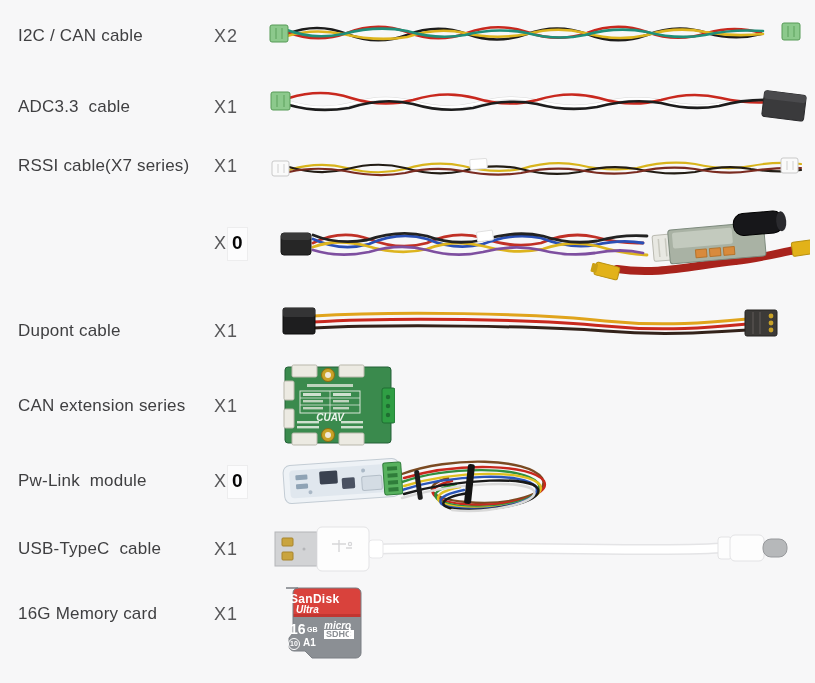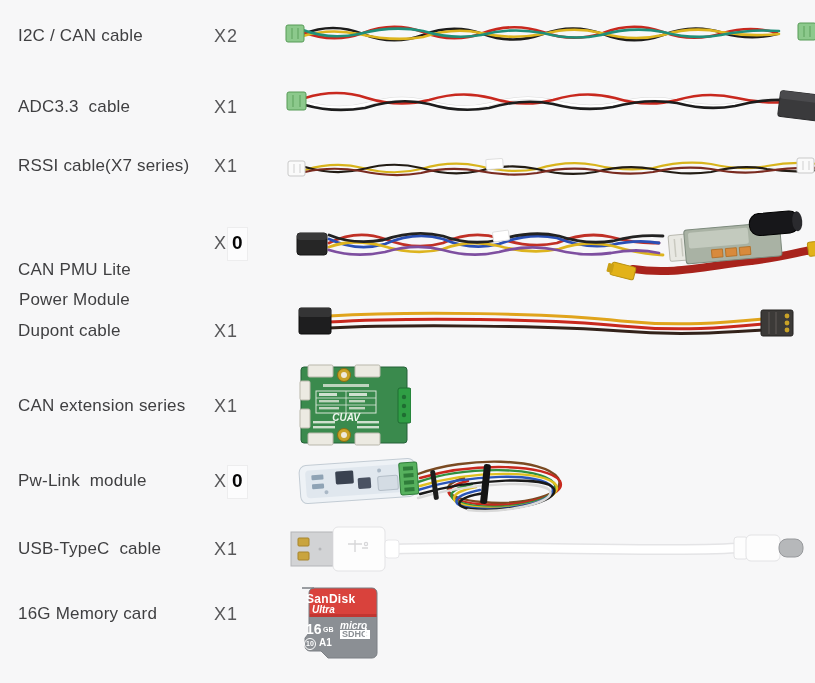--- a/index.html
+++ b/index.html
@@ -7,21 +7,21 @@
   .stage{position:relative;width:815px;height:683px;background:#f7f7f8;overflow:hidden;}
   .label{position:absolute;left:18px;font-size:17px;color:#3f3f41;letter-spacing:.2px;white-space:pre;text-align:center;}
   .label.two-line span{display:block;line-height:30px;}
   .qty{position:absolute;left:214px;font-size:18px;color:#58585a;letter-spacing:1px;text-align:right;}
   .qty .num{color:#58585a;}
   .qty.edited .num{
     display:inline-block;background:#fcfcfd;color:#050505;font-weight:700;
     font-size:19px;line-height:28px;padding:1px 4px 3px 4px;margin-left:1px;
     box-shadow:0 0 0 1px #ededee;letter-spacing:0;
   }
-  .img{position:absolute;margin-left:16px;}
+  .img{position:absolute;}
   svg{display:block;}
   .sd-text{position:absolute;color:#fff;line-height:1;}
 </style>
 </head>
 <body>
 
 <div class="stage">
 
   <div class="label" style="top:26px"><span>I2C / CAN cable</span></div>
   <div class="qty" style="top:26px"><span>X</span><span class="num">2</span></div>
@@ -74,23 +74,20 @@
       <rect x="205" y="13" width="17" height="10" rx="1.5" fill="#ffffff" stroke="#dedede" transform="rotate(-4 213 18)"></rect>
       <rect x="7" y="15" width="17" height="15" rx="2" fill="#fafafa" stroke="#c9c9c9"></rect>
       <line x1="13" y1="18" x2="13" y2="27" stroke="#dcdcdc" stroke-width="1.4"></line>
       <line x1="19" y1="18" x2="19" y2="27" stroke="#dcdcdc" stroke-width="1.4"></line>
       <rect x="516" y="12" width="17" height="15" rx="2" fill="#fafafa" stroke="#c9c9c9"></rect>
       <line x1="522" y1="15" x2="522" y2="24" stroke="#dcdcdc" stroke-width="1.4"></line>
       <line x1="528" y1="15" x2="528" y2="24" stroke="#dcdcdc" stroke-width="1.4"></line>
     </svg>
   </div>
 
-  <div class="label two-line" style="top:215px">
-    <span>CAN PMU Lite</span><span>Power Module</span>
-  </div>
   <div class="qty edited" style="top:228px"><span>X</span><span class="num">0</span></div>
   <div class="img" style="left:265px;top:205px">
     <svg width="545" height="85" viewBox="0 0 545 85">
       <g fill="none" stroke-linecap="round" stroke-width="2.8">
         <path stroke="#c03026" d="M48 38 q28 -14 56 -4 q30 12 58 4 q28 -13 56 -5 q30 11 58 5 q28 -12 54 -6 q26 7 48 6"></path>
         <path stroke="#2a4fb5" d="M48 34 q28 13 56 5 q30 -13 58 -5 q28 12 56 5 q30 -12 58 -6 q28 11 54 7 q26 -6 48 -2"></path>
         <path stroke="#ddb41e" d="M48 42 q24 -9 54 -1 q32 10 60 3 q26 -10 56 -3 q32 9 60 3 q26 -9 54 -3 q26 8 50 9"></path>
         <path stroke="#222222" d="M48 30 q24 10 54 5 q32 -11 60 -4 q26 10 56 4 q32 -10 60 -4 q26 9 54 5 q26 -7 50 -5"></path>
         <path stroke="#7e4fa0" d="M48 45 q26 8 56 2 q30 -9 58 -2 q28 8 56 2 q30 -8 58 -2 q28 7 54 3 q26 -5 48 0"></path>
       </g>

